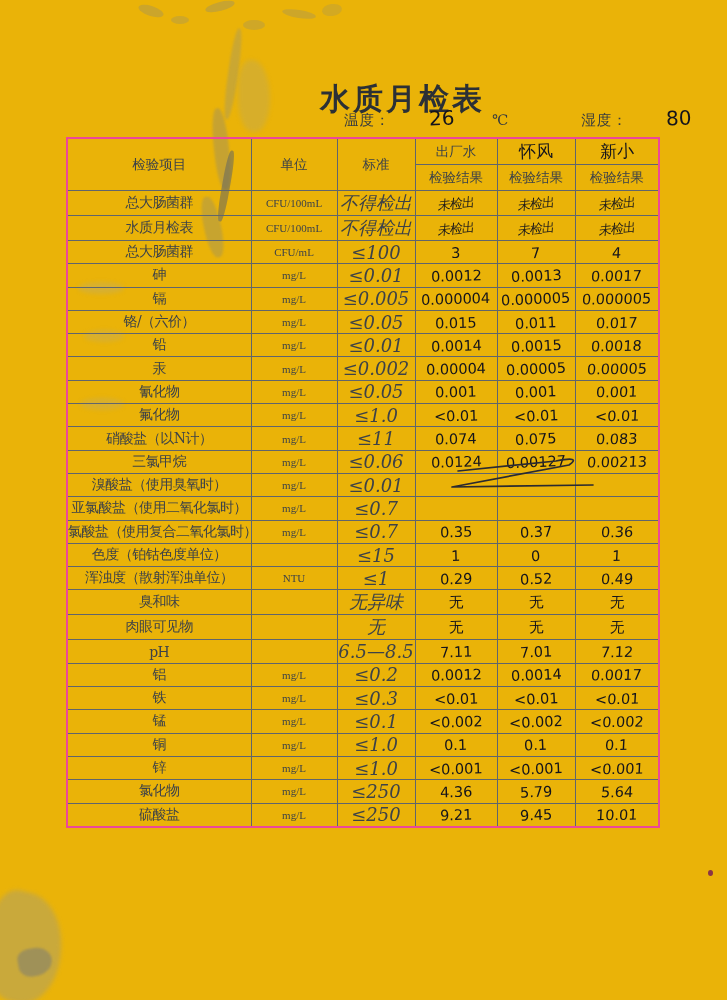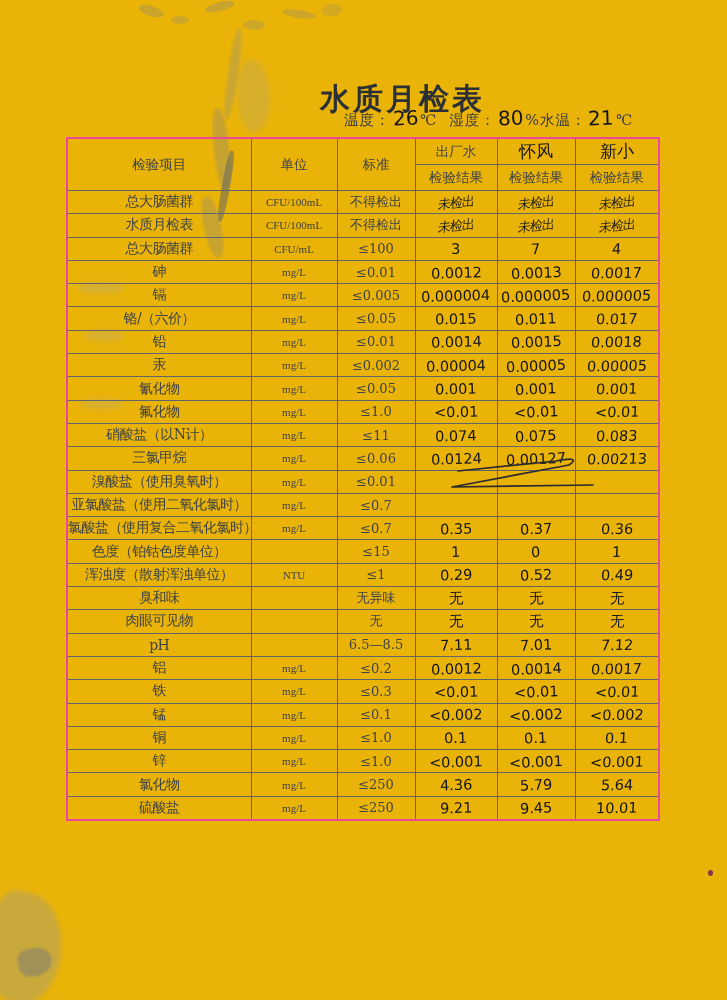--- a/index.html
+++ b/index.html
@@ -4,37 +4,37 @@
 <style>
   html,body{margin:0;padding:0;}
   body{width:727px;height:1000px;overflow:hidden;background:#ffffff;}
   .page{position:relative;width:727px;height:1000px;background:#eab308;
         font-family:"DejaVu Serif", serif;color:#3d4248;}
 
   
   .title{position:absolute;left:320px;top:79px;font-size:30px;font-weight:700;
          letter-spacing:3px;color:#2b3036;}
   .conditions{position:absolute;left:344px;top:108px;width:320px;display:flex;
-              align-items:baseline;white-space:nowrap;font-size:14.5px;color:#353a40;}
+              align-items:baseline;white-space:nowrap;font-size:14.5px;color:#353a40;gap:36px;}
   .conditions .lbl{letter-spacing:1px;}
   .hw{font-family:"DejaVu Sans", sans-serif;color:#14141c;}
   .cond-val{font-size:20px;display:inline-block;transform:rotate(-2deg);
             margin:0 2px;line-height:1;}
   .cond-gap{width:12px;display:inline-block;}
 
   
   table{position:absolute;left:66px;top:137px;width:592px;border-collapse:collapse;
         table-layout:fixed;border:2px solid #ec4899;}
   th,td{border:1px solid #60656c;padding:0;text-align:center;vertical-align:middle;
         overflow:hidden;white-space:nowrap;}
   thead th{height:25px;font-weight:normal;font-size:13.5px;color:#3d4248;}
   tbody td{height:22.3px;}
   .c-item{font-size:14px;letter-spacing:-0.5px;}
   .c-unit{font-size:11px;font-family:Liberation Serif, serif;}
-  .c-std{font-size:13px;}
+  .c-std{font-size:18px;font-style:italic;}
   .hw-head{font-size:17px;display:inline-block;transform:rotate(-2deg);}
   .res .hw{font-size:14.5px;display:inline-block;transform:rotate(-1.5deg);}
   td:nth-child(5) .hw{transform:rotate(-2.5deg);}
   td:nth-child(6) .hw{transform:rotate(-1deg) skewX(-4deg);}
   .hw-scribble{font-size:13px !important;letter-spacing:-1px;
                transform:rotate(-6deg) skewX(-10deg) !important;opacity:.95;}
 
   
   .zigzag{position:absolute;left:430px;top:452px;}
 

